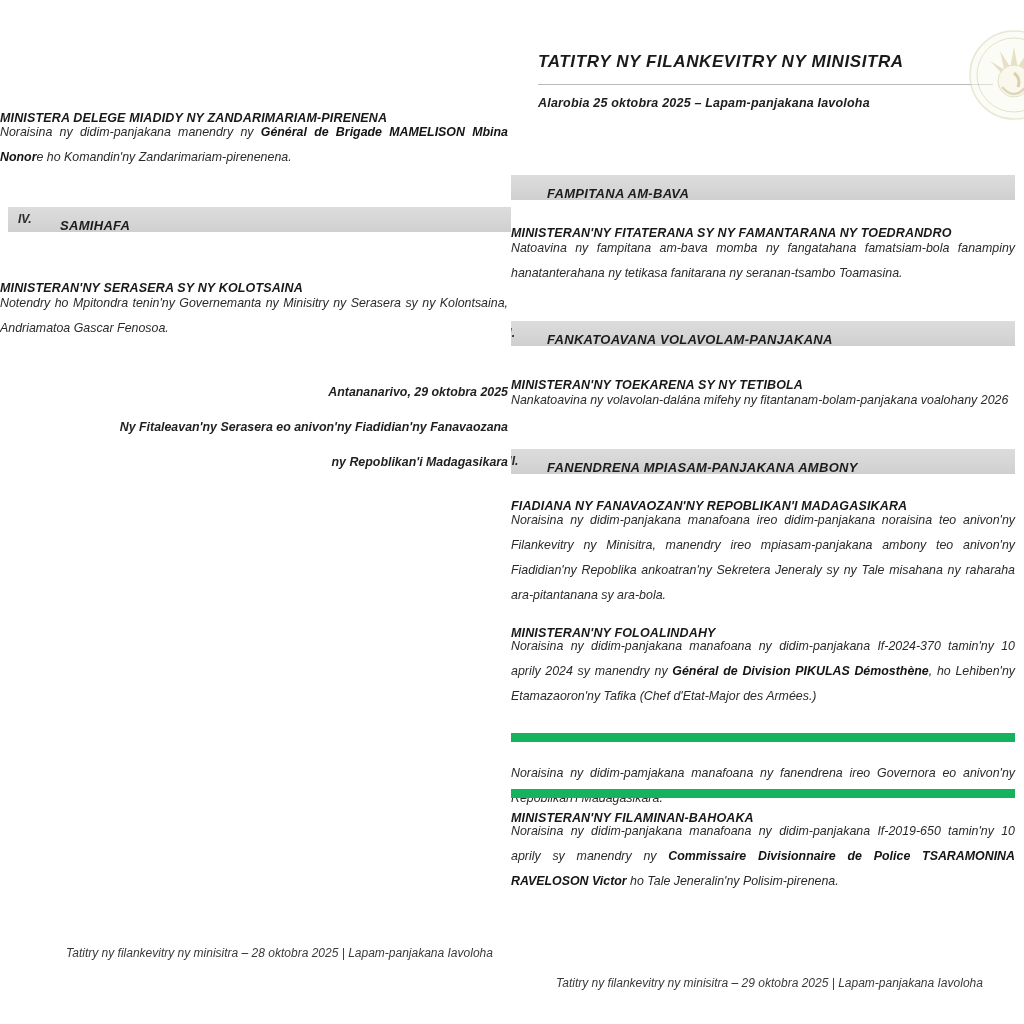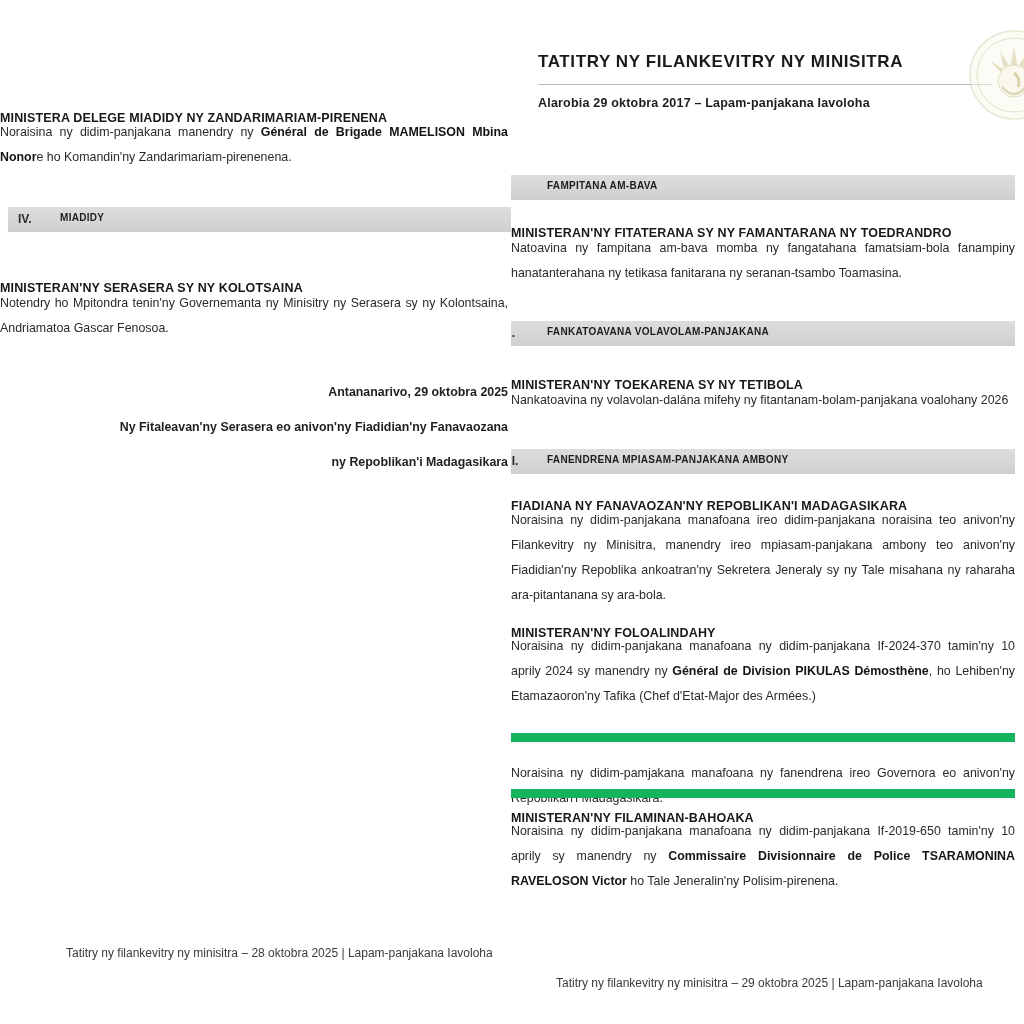--- a/index.html
+++ b/index.html
@@ -7,21 +7,21 @@
     width:1024px;height:1024px;
     background:#ffffff;
     font-family:"Liberation Sans", sans-serif;
     overflow:hidden;
     position:relative;
     -webkit-font-smoothing:antialiased;
   }
   .canvas{position:absolute;inset:0;width:1024px;height:1024px;background:#fff;}
 
   
-  .page{position:absolute;top:0;height:1024px;background:#fff;overflow:hidden;}
+  .page{position:absolute;top:0;height:1024px;background:#fff;overflow:hidden;font-style:italic;}
   .page-left{left:0;width:511px;}
   .page-right{left:511px;width:513px;}
 
   
   .sheet{position:absolute;top:0;height:1024px;}
   .sheet-left{left:-26px;width:560px;}     
   .sheet-right{left:-28px;width:600px;}    
 
   
   .doc-title{
@@ -32,21 +32,21 @@
   .doc-sub{
     position:absolute;font-size:12.5px;font-weight:bold;color:#1d1d1d;letter-spacing:.2px;
   }
 
   .band{
     position:absolute;
     background:linear-gradient(to bottom,#dcdcdc 0%, #d6d6d6 55%, #cfcfcf 100%);
     height:25px;
   }
   .band .num{position:absolute;left:10px;top:5px;font-size:12px;font-weight:bold;color:#2b2b2b;}
-  .band .txt{position:absolute;left:52px;top:5px;font-size:10px;font-weight:bold;color:#1c1c1c;letter-spacing:.3px;text-align:right;}
+  .band .txt{position:absolute;left:52px;top:11px;font-size:13px;font-weight:bold;color:#1c1c1c;letter-spacing:.3px;text-align:right;}
 
   .subhead{
     position:absolute;font-size:12.5px;font-weight:bold;color:#181818;letter-spacing:.15px;
     white-space:nowrap;
     margin-top:15px;
   }
   .para{
     position:absolute;font-size:12.4px;line-height:25px;color:#2a2a2a;
     text-align:justify;text-justify:inter-word;
   }
@@ -74,21 +74,21 @@
 
   <div class="page page-left">
     <div class="sheet sheet-left">
 
       <div class="subhead" style="left:26px;top:96px;">MINISTERA DELEGE MIADIDY NY ZANDARIMARIAM-PIRENENA</div>
 
       <div class="para" style="left:26px;top:120px;width:508px;">Noraisina ny didim-panjakana manendry ny <b>Général de Brigade MAMELISON Mbina Nonor</b>e ho Komandin'ny Zandarimariam-pirenenena.</div>
 
       <div class="band" style="left:34px;top:207px;width:548px;">
         <span class="num">IV.</span>
-        <span class="txt">MIADIDY</span>
+        <span class="txt">SAMIHAFA</span>
       </div>
 
       <div class="subhead" style="left:26px;top:266px;">MINISTERAN'NY SERASERA SY NY KOLOTSAINA</div>
 
       <div class="para" style="left:26px;top:291px;width:508px;">Notendry ho Mpitondra tenin'ny Governemanta ny Minisitry ny Serasera sy ny Kolontsaina, Andriamatoa Gascar Fenosoa.</div>
 
       <div class="sig" style="left:0px;top:385px;width:534px;">Antananarivo, 29 oktobra 2025</div>
       <div class="sig" style="left:0px;top:420px;width:534px;">Ny Fitaleavan'ny Serasera eo anivon'ny Fiadidian'ny Fanavaozana</div>
       <div class="sig" style="left:0px;top:455px;width:534px;">ny Repoblikan'i Madagasikara</div>
 
@@ -96,21 +96,21 @@
     </div>
   </div>
 
   <div class="page page-right">
     <div class="sheet sheet-right">
 
       <div class="doc-title" style="left:55px;top:52px;">TATITRY NY FILANKEVITRY NY MINISITRA</div>
 
       <div class="rule" style="left:55px;top:84px;width:455px;"></div>
 
-      <div class="doc-sub" style="left:55px;top:96px;">Alarobia 29 oktobra 2017 – Lapam-panjakana Iavoloha</div>
+      <div class="doc-sub" style="left:55px;top:96px;">Alarobia 25 oktobra 2025 – Lapam-panjakana Iavoloha</div>
 
       <div class="emblem" style="left:485px;top:29px;">
         <svg width="92" height="92" viewBox="0 0 92 92" aria-hidden="true">
           <circle cx="46" cy="46" r="44" fill="#fbfaf2" stroke="#d9d4b4" stroke-width="1.5"></circle>
           <circle cx="46" cy="46" r="37" fill="none" stroke="#cfc89f" stroke-width="1"></circle>
           <g fill="#cbbe84" opacity=".85">
             <path d="M46 18 L50 40 L42 40 Z"></path>
             <path d="M32 22 L44 41 L37 44 Z"></path>
             <path d="M60 22 L48 41 L55 44 Z"></path>
             <path d="M22 32 L42 44 L39 50 Z"></path>

